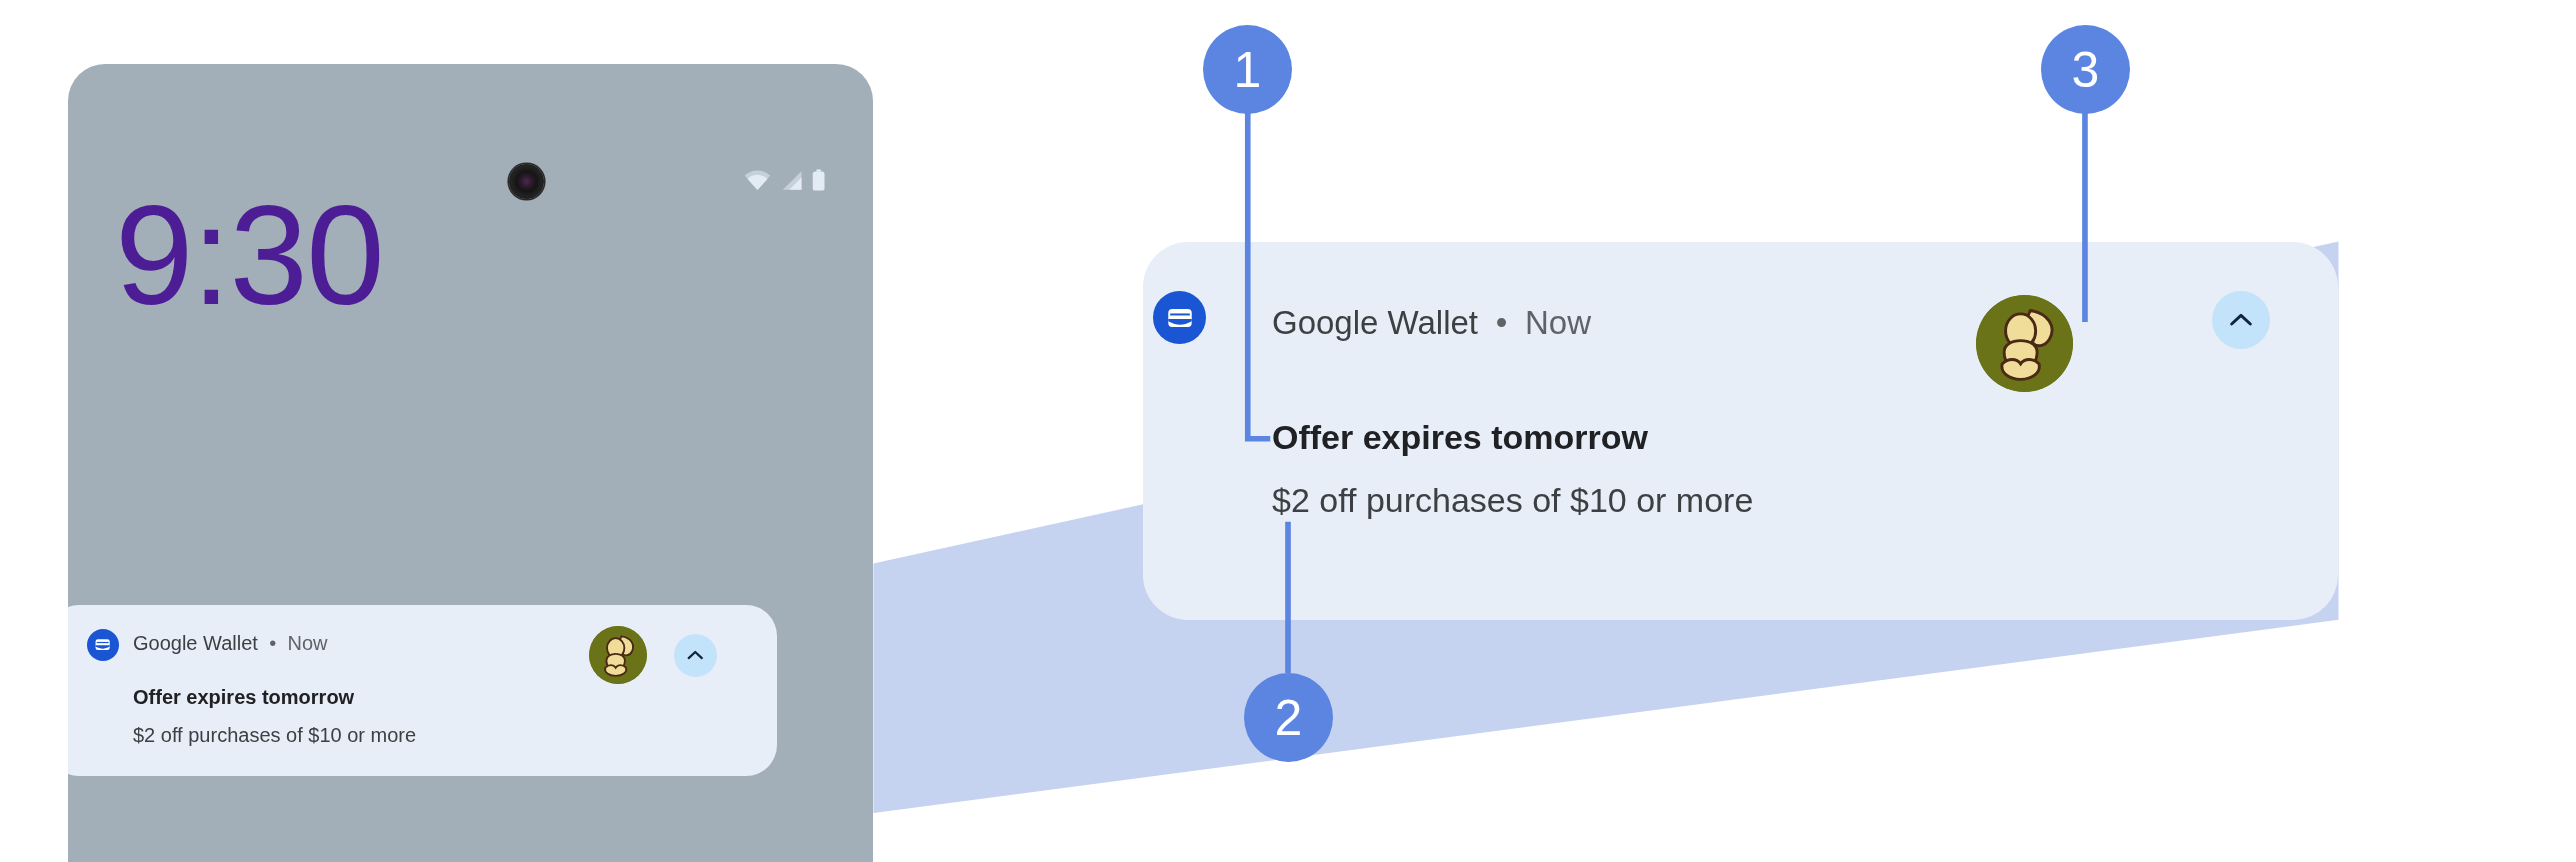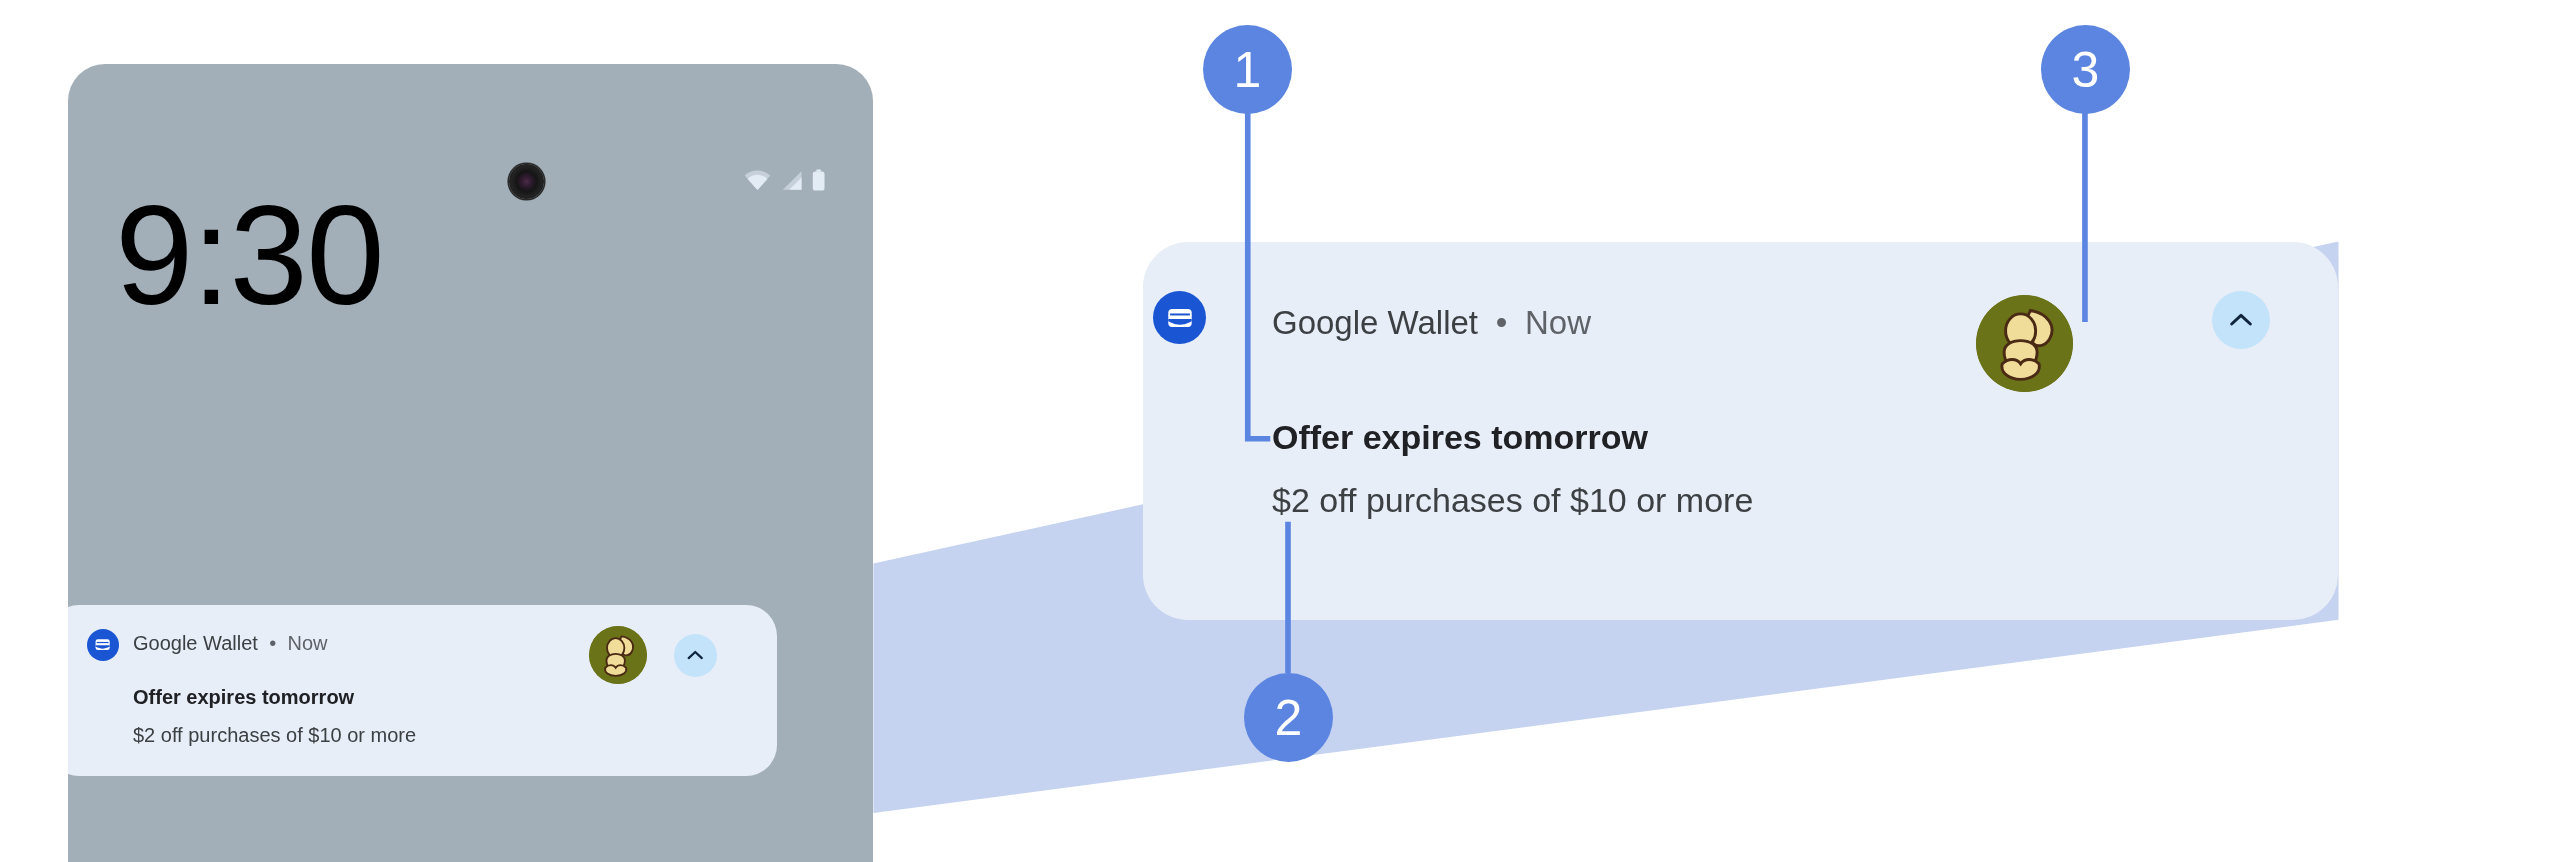--- a/index.html
+++ b/index.html
@@ -22,21 +22,21 @@
   .statusbar{position:absolute;left:0;top:0;width:805px;height:97px;}
   .camera{
     position:absolute;left:441px;top:100px;width:35px;height:35px;border-radius:50%;
     background:radial-gradient(circle at 50% 50%, #4a2b49 0%, #2d1a2d 22%, #151515 40%, #232323 62%, #0b0b0b 100%);
     box-shadow:0 0 0 1.6px #2a2a2a;
   }
   .sysicons{position:absolute;right:47px;top:105px;display:flex;align-items:center;gap:8px;}
   .sysicons svg{display:block;}
   .clock{
     position:absolute;left:47px;top:121px;
-    font-size:141px;line-height:1;font-weight:300;color:#000000;
+    font-size:141px;line-height:1;font-weight:300;color:#4c1d95;
     letter-spacing:-1.6px;
   }
 
   
   .mini-card{
     position:absolute;left:-20px;top:541px;width:729px;height:171px;
     background:#e8eef8;border-radius:31px;
   }
   .mini-head{position:absolute;left:85px;top:27px;display:flex;align-items:center;gap:0;}
   .mini-appicon{

